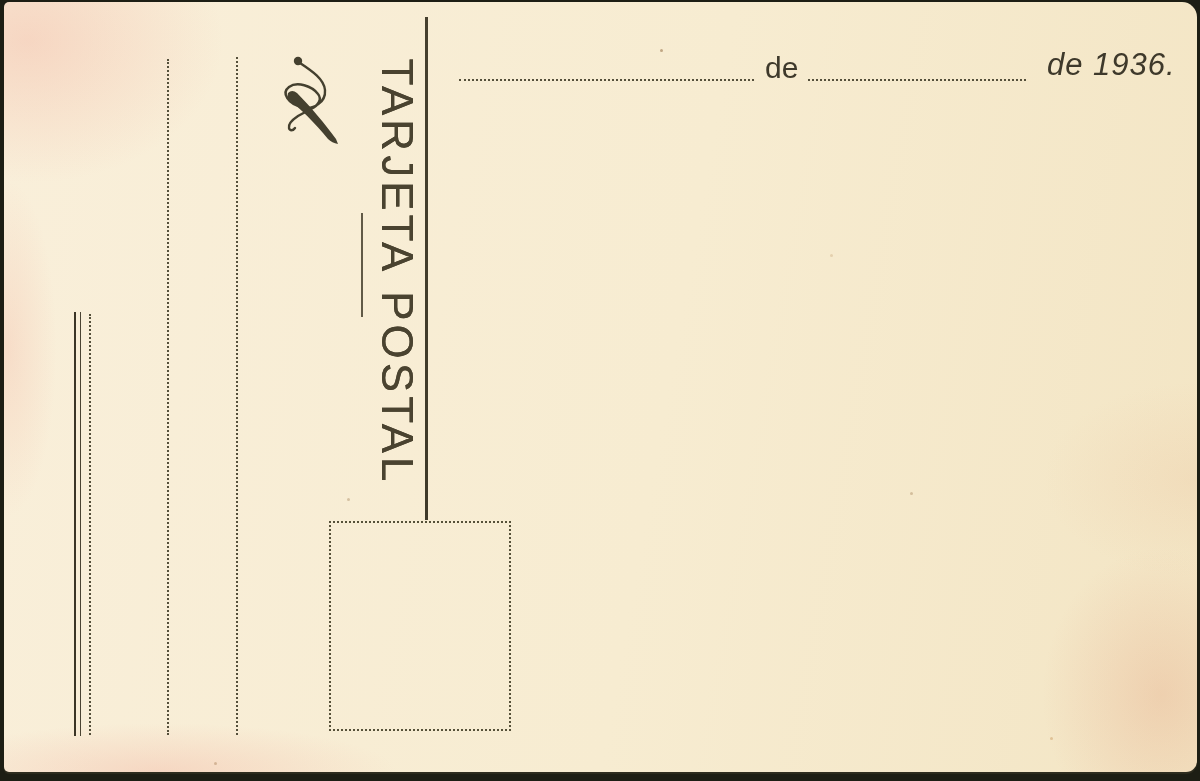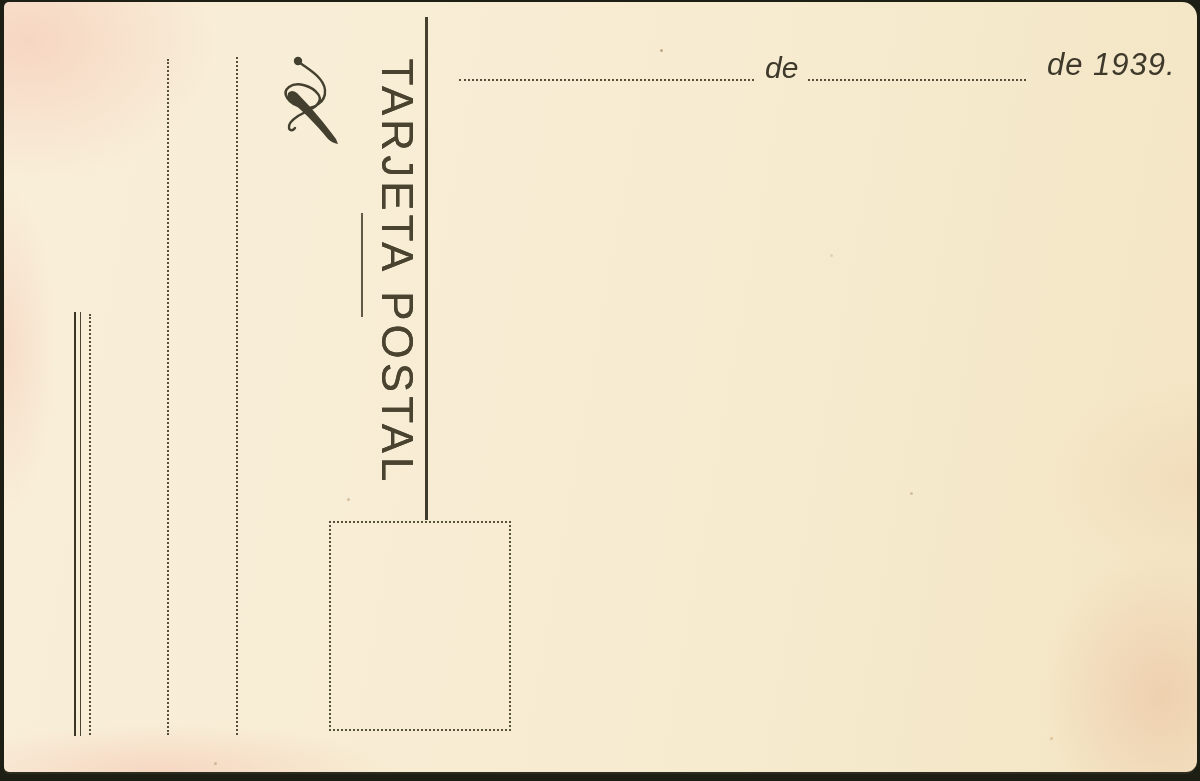--- a/index.html
+++ b/index.html
@@ -29,21 +29,21 @@
                -313px 449px 0 rgba(150,112,70,.35),
                -446px 713px 0 rgba(160,118,74,.4),
                 390px 688px 0 rgba(200,150,90,.45),
                 170px 205px 0 rgba(190,150,100,.3);}
   
   .dotline{position:absolute;height:0;border-bottom:2px dotted #55503b;}
   .seg1{left:455px;top:77px;width:295px;}
   .seg2{left:804px;top:77px;width:218px;}
   .de-label{
     position:absolute;left:761px;top:51px;
-    font-style:italic;font-size:30px;color:#3e392b;line-height:30px;
+    font-size:30px;color:#3e392b;line-height:30px;
   }
   .year-label{
     position:absolute;left:1043px;top:47px;
     font-style:italic;font-size:31px;color:#3e392b;line-height:31px;letter-spacing:1px;
   }
   
   .divider{position:absolute;left:421px;top:15px;width:3px;height:503px;
     background:linear-gradient(#46402e,#3f3a29);}
   .title-vertical{
     position:absolute;left:393px;top:270px;
@@ -70,21 +70,21 @@
 <body>
 
 <div class="scene">
   <div class="card">
 
     <div class="speckles"></div>
 
     <div class="dotline seg1"></div>
     <span class="de-label">de</span>
     <div class="dotline seg2"></div>
-    <span class="year-label">de 1939.</span>
+    <span class="year-label">de 1936.</span>
 
     <div class="divider"></div>
 
     <svg class="flourish" width="96" height="108" viewBox="0 0 96 108">
       <circle cx="36" cy="15" r="4.2" fill="#44402f"></circle>
       <path d="M 38,17 C 50,25 62,33 63,44 C 64,56 52,64 40,61 C 26,58 19,47 27,41
                C 35,35 50,40 56,48 C 60,53 57,59 49,63 L 36,70
                C 30,74 26,78 27,82 C 27.7,85 31,85 33,82" fill="none" stroke="#44402f" stroke-width="2.4" stroke-linecap="round"></path>
       <path d="M 26,47 Q 30,43 35,47 C 49,61 63,78 74,93 L 76,98 Q 70,97 66,93
                C 53,77 38,62 25,52 Z" fill="#44402f"></path>

